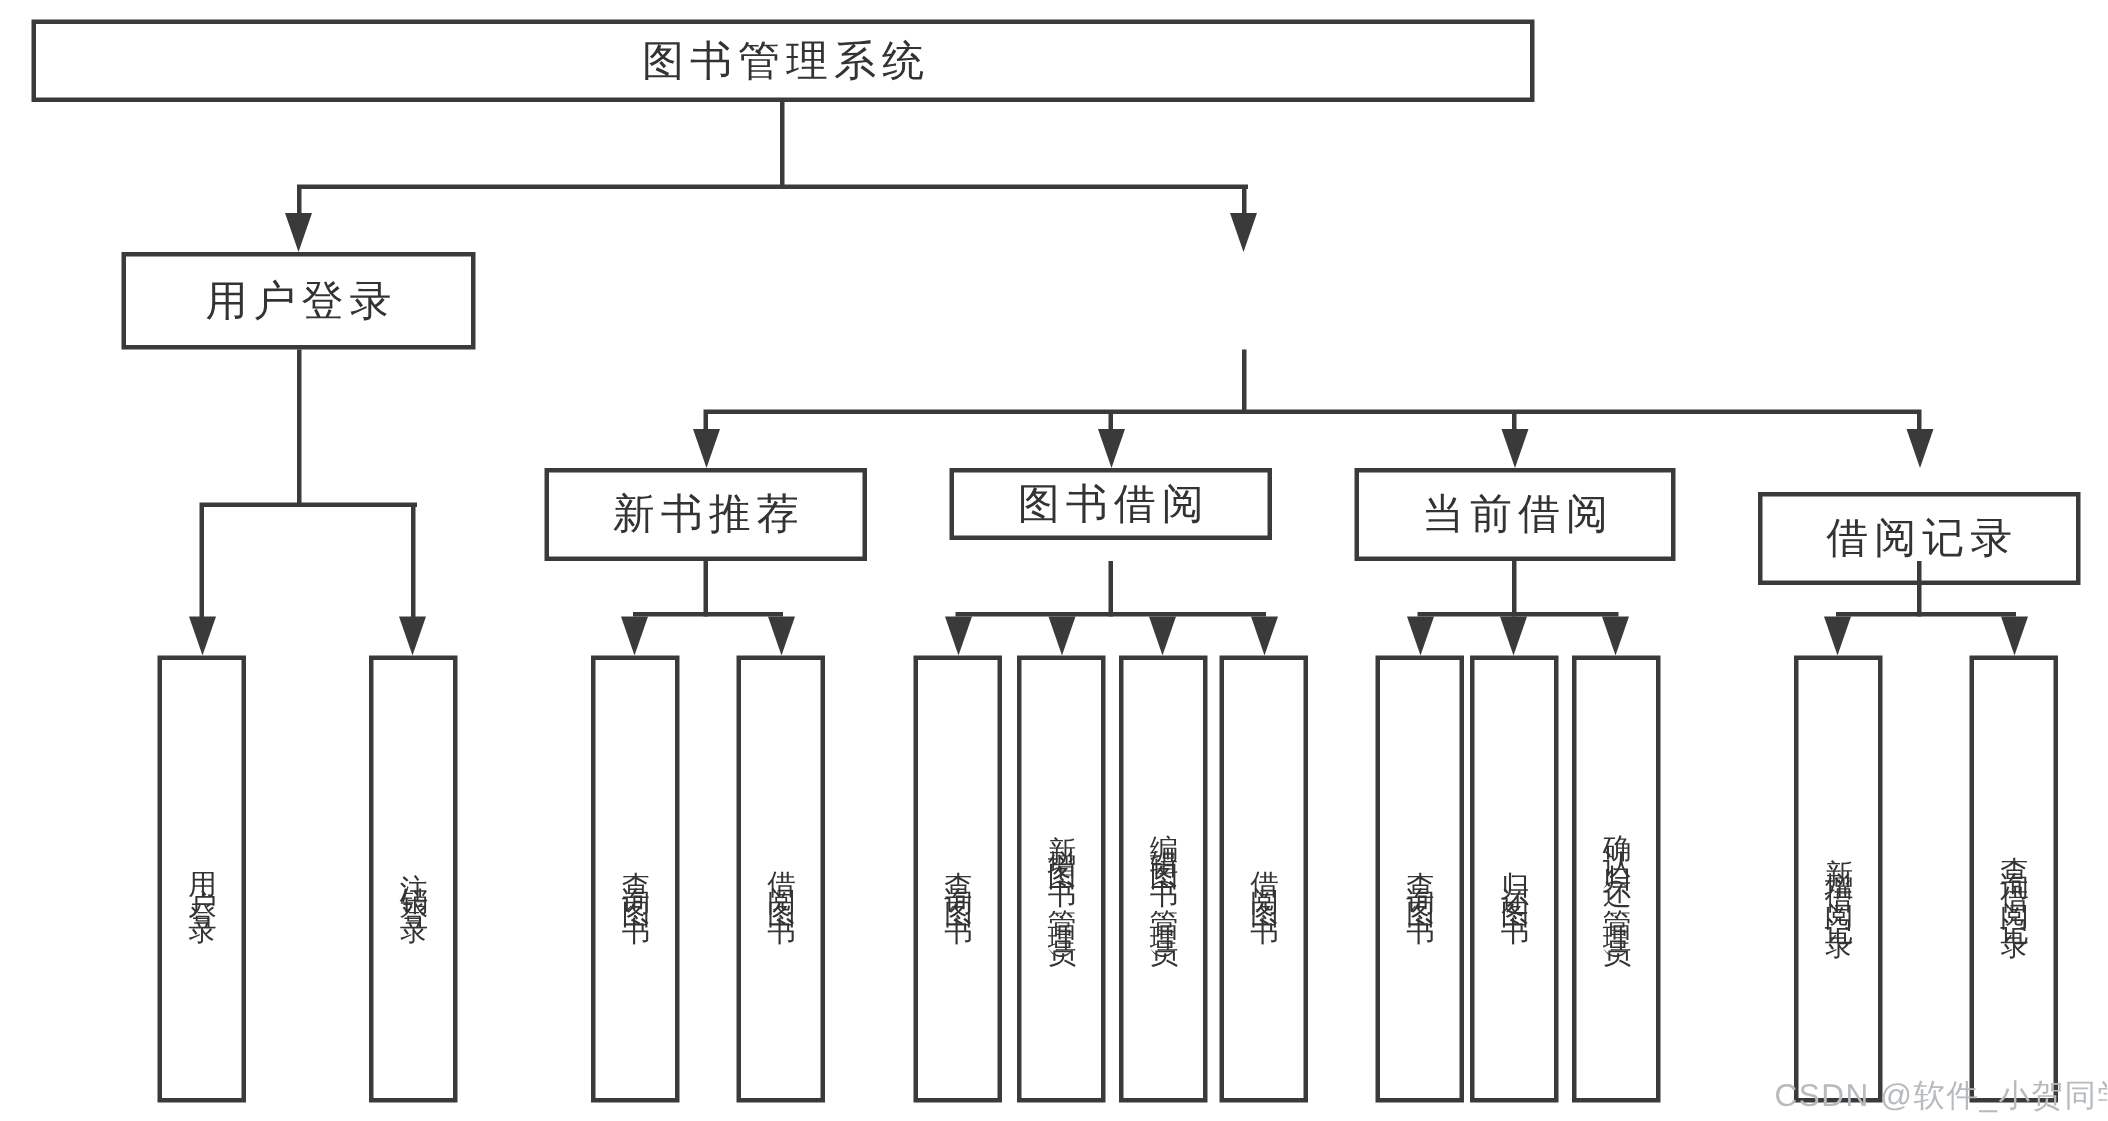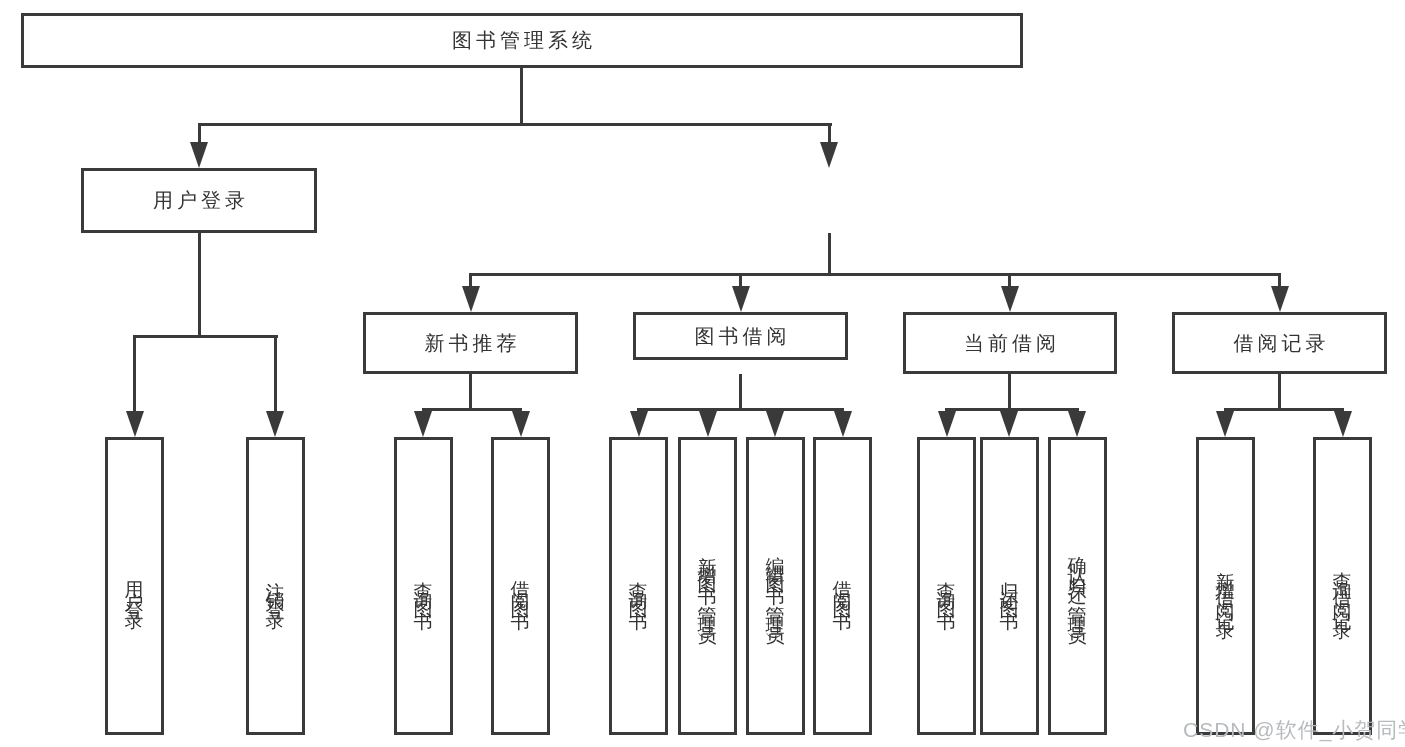--- a/index.html
+++ b/index.html
@@ -14,21 +14,21 @@
     position:absolute;
     box-sizing:border-box;
     background:#ffffff;
     border:3px solid #3a3a3a;
     display:flex;
     align-items:center;
     justify-content:center;
     color:#333333;
   }
   .box.h .lbl{
-    font-size:20px;
+    font-size:28px;
     letter-spacing:4px;
     text-indent:4px;
     white-space:nowrap;
   }
   .box.v .lbl{
     writing-mode:vertical-rl;
     text-orientation:mixed;
     font-size:19px;
     line-height:1;
     letter-spacing:10px;
@@ -65,21 +65,21 @@
 
   <div class="box h" style="left:363px;top:312px;width:215px;height:62px">
     <span class="lbl">新书推荐</span>
   </div>
   <div class="box h" style="left:633px;top:312px;width:215px;height:48px">
     <span class="lbl">图书借阅</span>
   </div>
   <div class="box h" style="left:903px;top:312px;width:214px;height:62px">
     <span class="lbl">当前借阅</span>
   </div>
-  <div class="box h" style="left:1172px;top:312px;width:215px;height:62px">
+  <div class="box h" style="left:1172px;top:328px;width:215px;height:62px">
     <span class="lbl">借阅记录</span>
   </div>
 
   <div class="box v" style="left:105px;top:437px;width:59px;height:298px">
     <span class="lbl">用户登录</span>
   </div>
   <div class="box v" style="left:246px;top:437px;width:59px;height:298px">
     <span class="lbl">注销登录</span>
   </div>
   <div class="box v" style="left:394px;top:437px;width:59px;height:298px">

